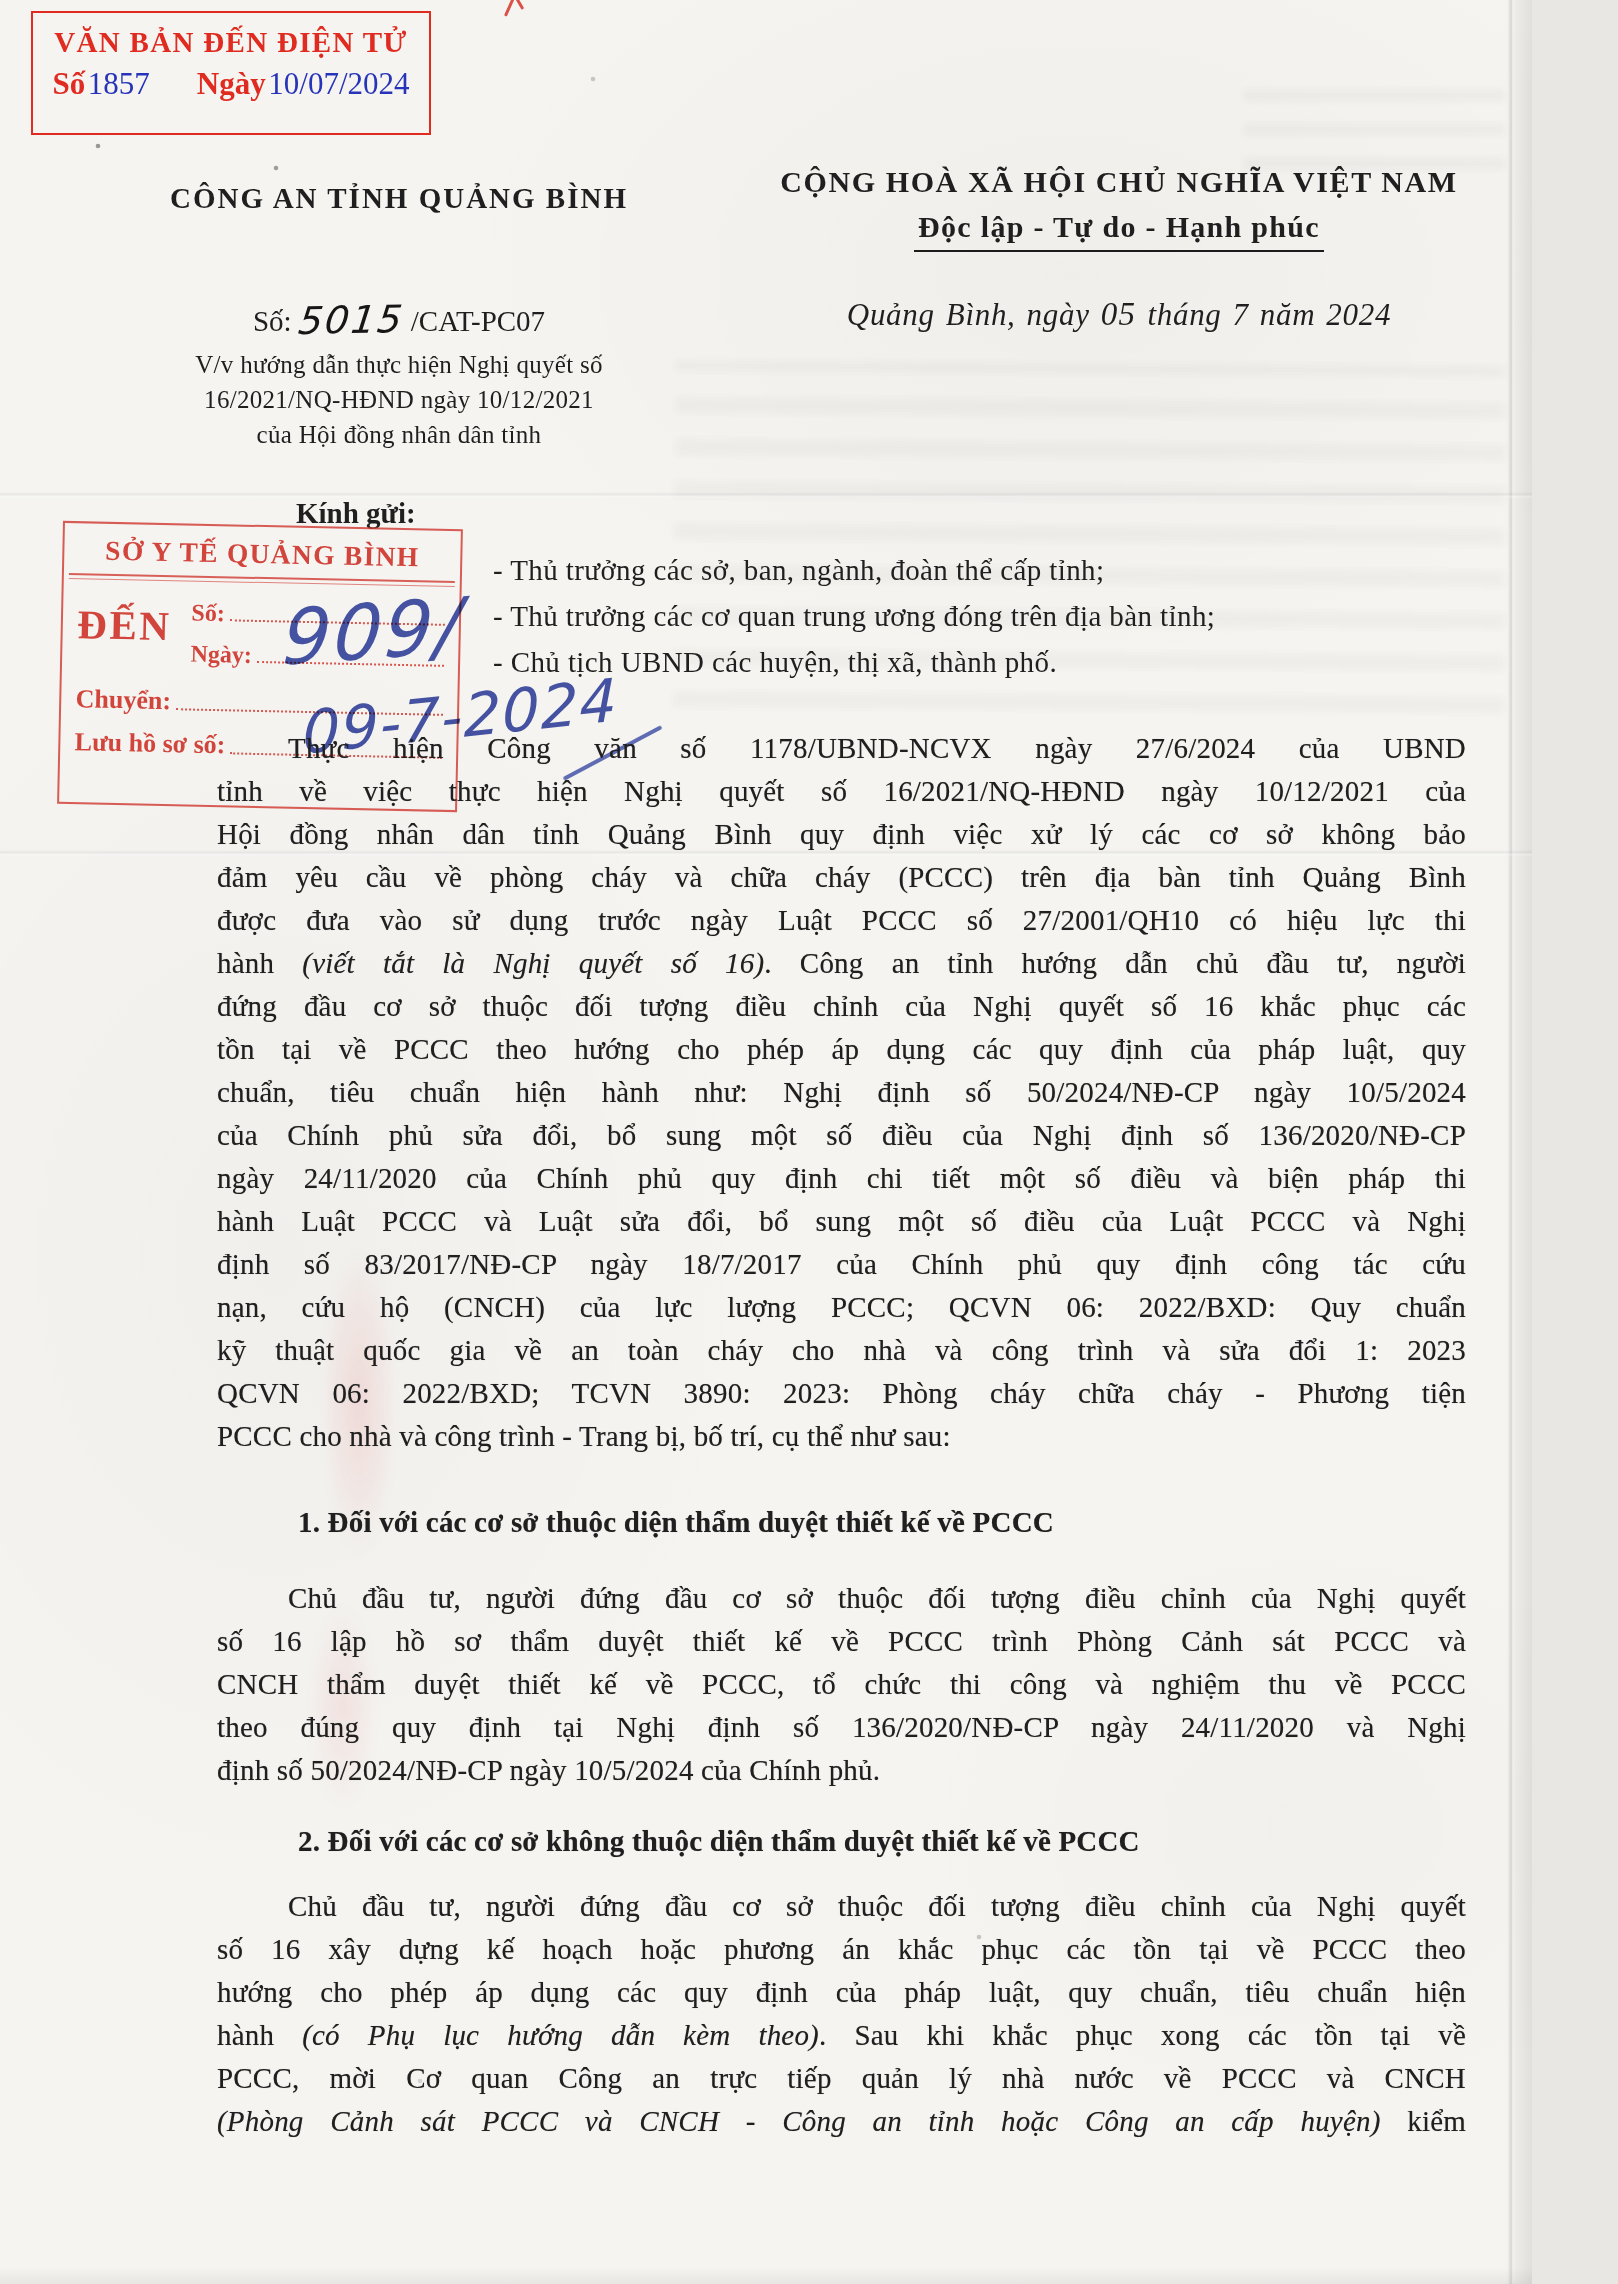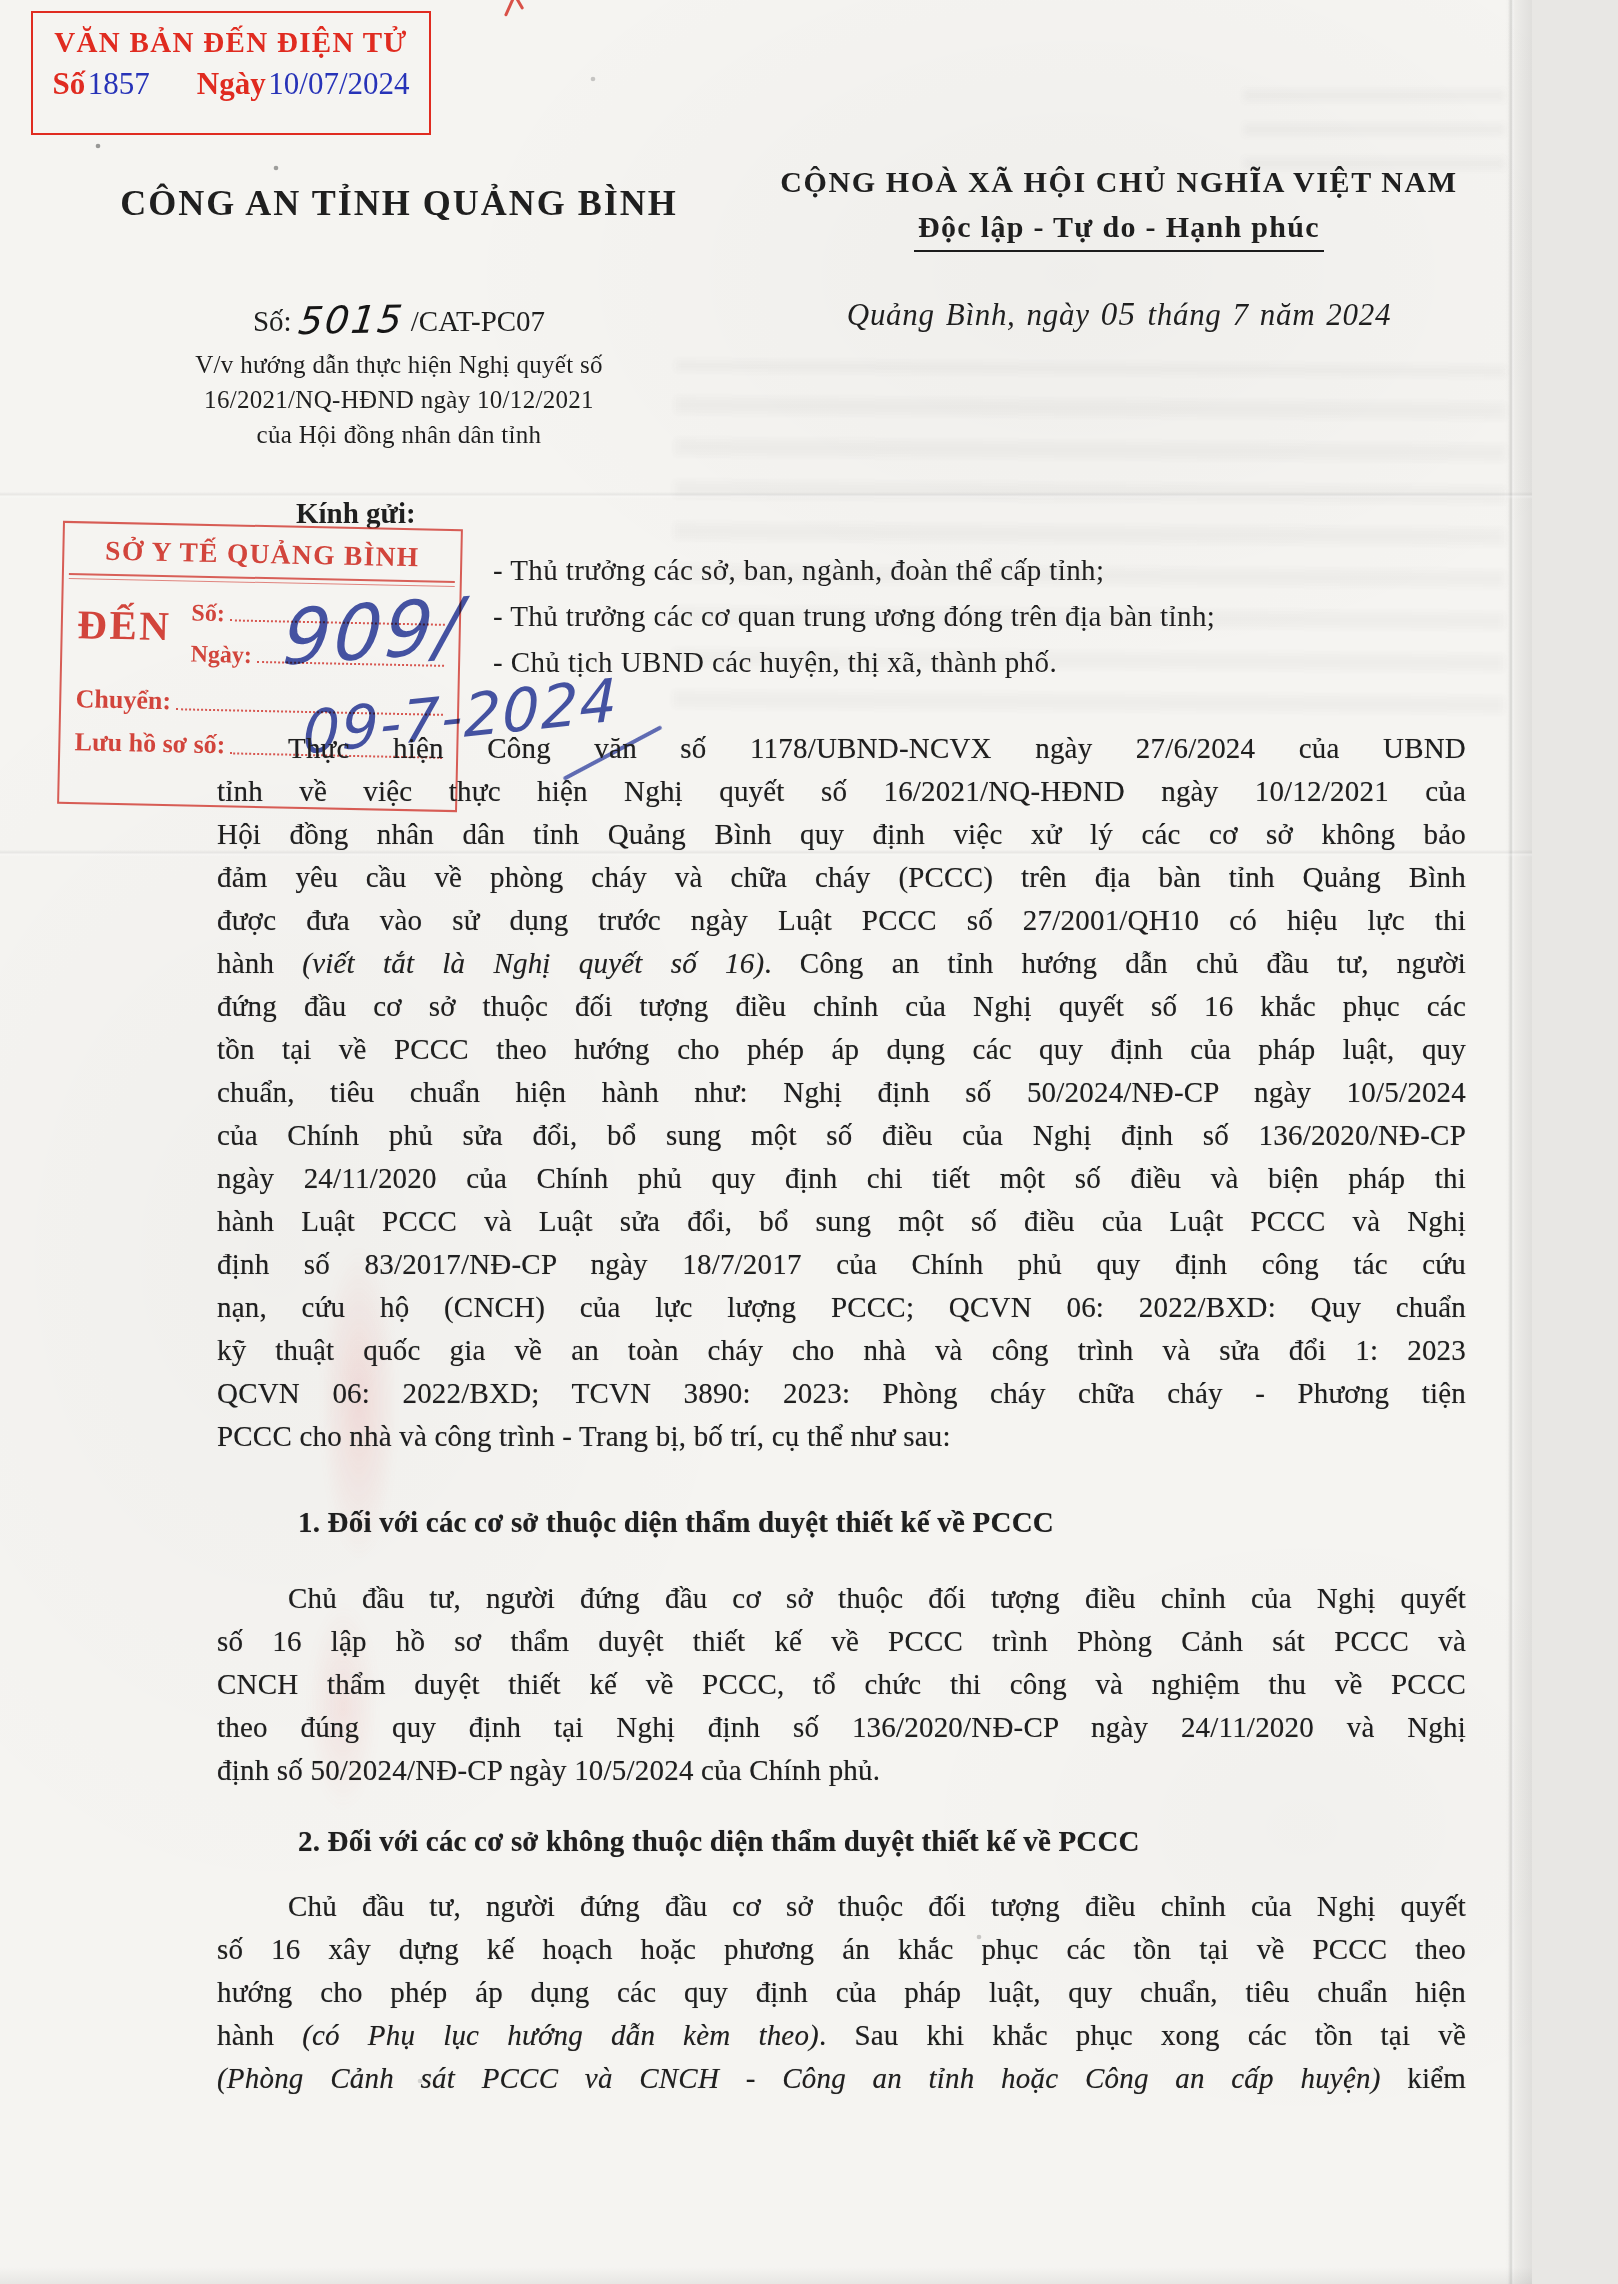--- a/index.html
+++ b/index.html
@@ -53,21 +53,21 @@
     border:2.6px solid var(--print-red,#e02b20); box-sizing:border-box; text-align:center;}
   .e-title{margin-top:13px; font-size:29px; font-weight:700; letter-spacing:1.3px; color:var(--print-red,#e02b20);}
   .e-row{display:flex; align-items:baseline; justify-content:center; margin-top:7.8px; font-size:31px;}
   .e-label{font-weight:700; color:var(--print-red,#e02b20);}
   .e-blue{color:var(--print-blue,#2733b8); margin-left:2.6px;}
   .e-gap{margin-left:47px;}
 
   
   .hdr-left{position:absolute; left:111px; top:175px; width:576px; text-align:center;}
   .hdr-ministry{font-size:29px; letter-spacing:1px;}
-  .hdr-agency{font-size:36px; font-weight:700; letter-spacing:2px; margin-top:6.5px;}
+  .hdr-agency{font-size:29px; font-weight:700; letter-spacing:2px; margin-top:6.5px;}
   .hdr-right{position:absolute; left:733px; top:165px; width:772px; text-align:center;}
   .hdr-nation{font-size:30px; font-weight:700; letter-spacing:1.6px;}
   .hdr-motto{display:inline-block; font-size:30px; font-weight:700; letter-spacing:1.3px;
     margin-top:10.5px; padding:0 3.9px 6.5px 3.9px; border-bottom:2.6px solid #1c1c1c;}
 
   .doc-no{position:absolute; left:111px; top:296px; width:576px; text-align:center; font-size:29px;}
   .doc-no .hand{display:inline-block; font-family:"DejaVu Sans",sans-serif; font-style:italic;
     font-size:38px; letter-spacing:2px; transform:skewX(-8deg) rotate(-1deg); color:#161616; position:relative; top:2px;}
   .dateline{position:absolute; left:733px; top:296px; width:772px; text-align:center;
     font-size:31px; font-style:italic; letter-spacing:0.7px; word-spacing:2.6px;}
@@ -233,18 +233,19 @@
         <div class="line j"><span>CNCH thẩm duyệt thiết kế về PCCC, tổ chức thi công và nghiệm thu về PCCC</span></div>
         <div class="line j"><span>theo đúng quy định tại Nghị định số 136/2020/NĐ-CP ngày 24/11/2020 và Nghị</span></div>
         <div class="line"><span>định số 50/2024/NĐ-CP ngày 10/5/2024 của Chính phủ.</span></div>
       </div>
       <div class="heading h2sp">2. Đối với các cơ sở không thuộc diện thẩm duyệt thiết kế về PCCC</div>
       <div class="para">
         <div class="line j indent"><span>Chủ đầu tư, người đứng đầu cơ sở thuộc đối tượng điều chỉnh của Nghị quyết</span></div>
         <div class="line j"><span>số 16 xây dựng kế hoạch hoặc phương án khắc phục các tồn tại về PCCC theo</span></div>
         <div class="line j"><span>hướng cho phép áp dụng các quy định của pháp luật, quy chuẩn, tiêu chuẩn hiện</span></div>
         <div class="line j"><span>hành </span><span class="i">(có Phụ lục hướng dẫn kèm theo)</span><span>. Sau khi khắc phục xong các tồn tại về</span></div>
+        <div class="line j"><span>PCCC, mời Cơ quan Công an trực tiếp quản lý nhà nước về PCCC và CNCH</span></div>
         <div class="line j"><span class="i">(Phòng Cảnh sát PCCC và CNCH - Công an tỉnh hoặc Công an cấp huyện)</span><span> kiểm</span></div>
       </div>
     </div>
 
 </div>
 
 
 </body></html>

